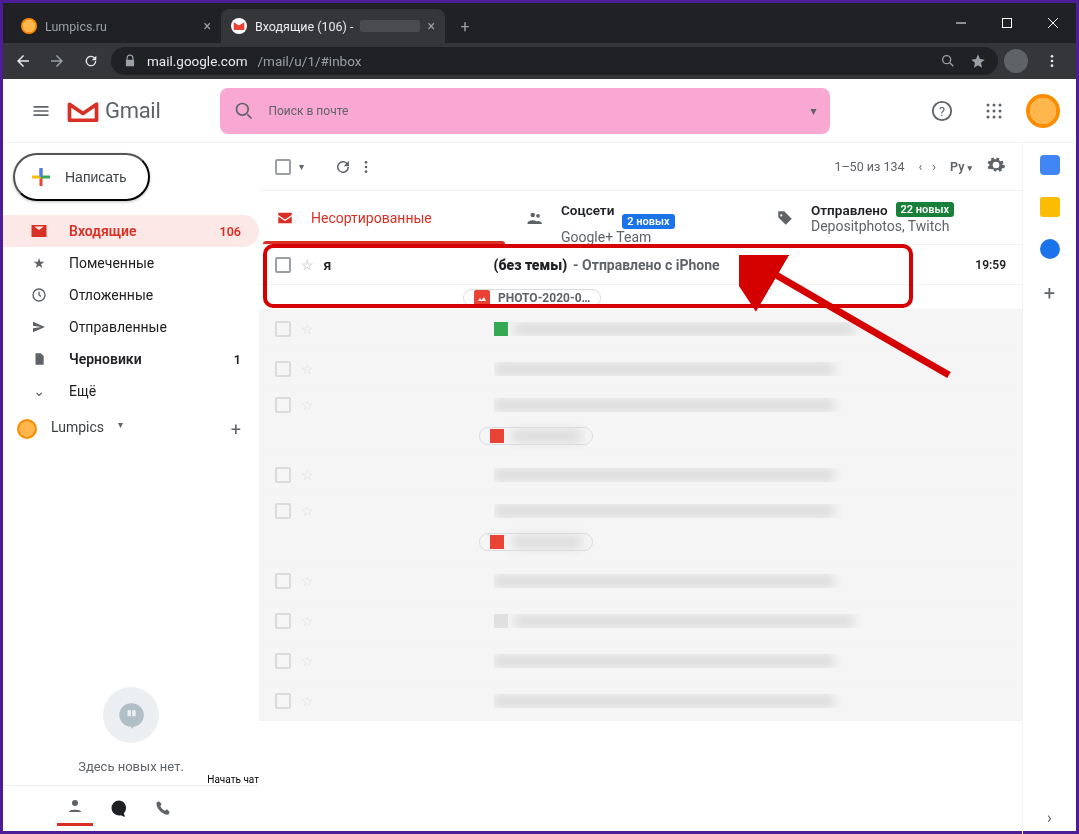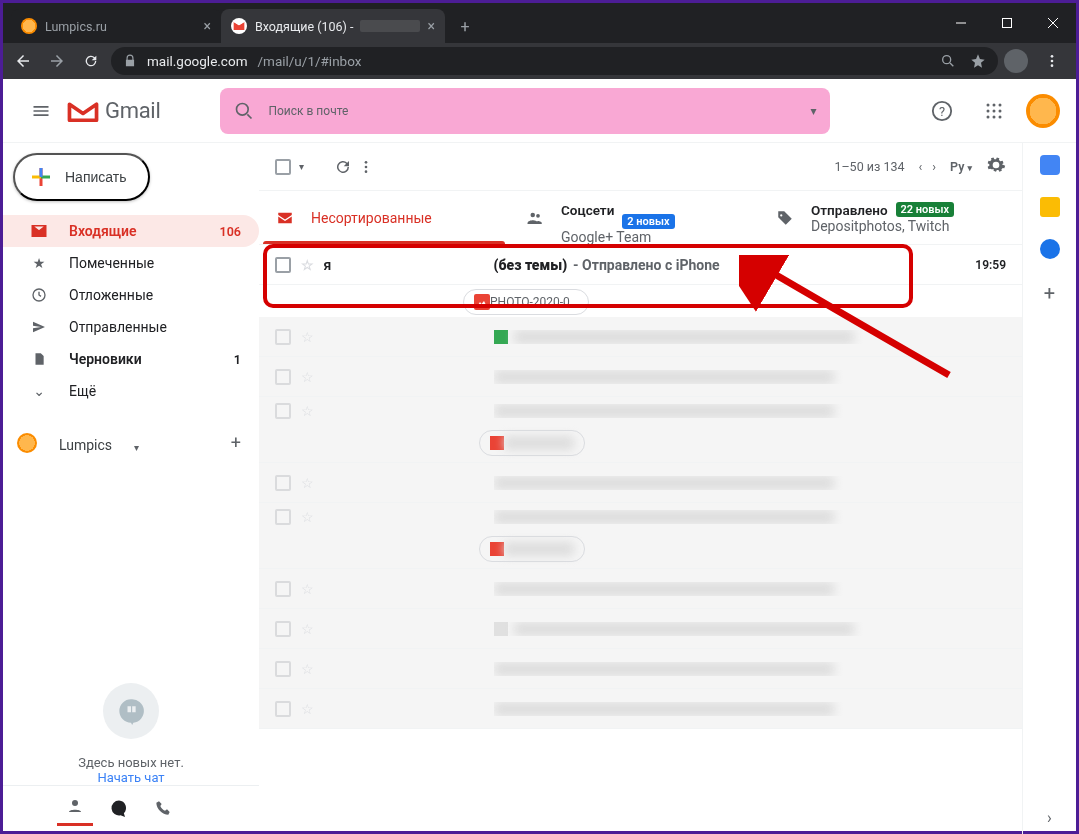--- a/index.html
+++ b/index.html
@@ -45,27 +45,27 @@
 .sidebar { width: 256px; padding-top: 10px; display: flex; flex-direction: column; }
 .compose { margin: 0 0 14px 10px; height: 48px; padding: 0 22px 0 14px; border-radius: 24px; background: #fff; box-shadow: 0 1px 3px rgba(0,0,0,0.25); display: inline-flex; align-items: center; gap: 12px; font-size: 14px; color: #3c4043; width: fit-content; }
 .compose-plus { width: 24px; height: 24px; position: relative; }
 .nav-list { list-style: none; }
 .nav-item { height: 32px; display: flex; align-items: center; padding: 0 18px 0 26px; font-size: 14px; color: #202124; border-top-right-radius: 16px; border-bottom-right-radius: 16px; gap: 20px; }
 .nav-item.selected { background: #fce8e6; color: #d93025; font-weight: 600; }
 .nav-item.bold { font-weight: 600; }
 .nav-icon { width: 20px; display: flex; justify-content: center; color: #5f6368; }
 .nav-item.selected .nav-icon { color: #d93025; }
 .nav-count { margin-left: auto; font-size: 12.5px; }
-.label-row { display: flex; align-items: flex-end; padding: 0 18px 0 14px; height: 34px; gap: 22px; font-size: 14px; color: #3c4043; margin-top: 12px; }
+.label-row { display: flex; align-items: flex-start; padding: 0 18px 0 14px; height: 34px; gap: 14px; font-size: 14px; color: #3c4043; margin-top: 12px; }
 .label-orb { width: 20px; height: 20px; border-radius: 50%; background: radial-gradient(circle,#ffb74d 55%,#fb8c00 56%); }
 .label-plus { margin-left: auto; color: #5f6368; font-size: 18px; }
 .hangouts { margin-top: auto; text-align: center; padding-bottom: 8px; }
 .ho-circle { width: 56px; height: 56px; border-radius: 50%; background: #eceff1; margin: 12px auto 16px; display: flex; align-items: center; justify-content: center; color: #b0bec5; }
 .ho-t1 { font-size: 13px; color: #5f6368; }
-.ho-t2 { font-size: 13px; color: #3b82f6; }
+.ho-t2 { font-size: 10px; color: #000000; text-align: right; }
 .ho-bar { border-top: 1px solid #eceff1; display: flex; height: 44px; align-items: center; padding-left: 54px; gap: 8px; }
 .ho-tab { width: 36px; height: 36px; display: flex; align-items: center; justify-content: center; color: #5f6368; }
 .ho-tab.active { border-bottom: 3px solid #d93025; }
 
 
 .main { flex: 1; display: flex; flex-direction: column; overflow: hidden; position: relative; }
 .toolbar { height: 48px; display: flex; align-items: center; padding: 0 16px; border-bottom: 1px solid #f1f3f4; font-size: 12.5px; color: #5f6368; }
 .chk-box { width: 16px; height: 16px; border: 2px solid #9aa0a6; border-radius: 2px; }
 .tb-left { display: flex; align-items: center; gap: 6px; }
 .tb-drop { margin-left: 2px; font-size: 10px; }
@@ -87,21 +87,21 @@
 
 .msg-list { flex: 1; overflow-y: auto; }
 .msg-row { min-height: 40px; display: flex; align-items: center; padding: 6px 16px; font-size: 14px; border-bottom: 1px solid #f1f3f4; color: #202124; gap: 10px; }
 .msg-row.unread { font-weight: 600; }
 .msg-row.read { background: #f5f5f5; color: #5f6368; }
 .star { color: #dadce0; }
 .sender { width: 160px; overflow: hidden; white-space: nowrap; }
 .subject { flex: 1; display: flex; align-items: center; gap: 6px; overflow: hidden; white-space: nowrap; }
 .subject .snip { font-weight: 700; color: #5f6368; }
 .time { width: 50px; text-align: right; font-size: 12px; }
-.attach-chip { height: 26px; border: 1px solid #dadce0; border-radius: 13px; padding: 0 10px; display: inline-flex; align-items: center; font-size: 12px; color: #5f6368; font-weight: 400; margin: 4px 0 2px 204px; }
+.attach-chip { height: 18px; border: 1px solid #dadce0; border-radius: 13px; padding: 0 10px; display: inline-flex; align-items: center; gap: 8px; font-size: 12px; color: #5f6368; font-weight: 700; margin: 4px 0 2px 204px; }
 .chip-ico { width: 16px; height: 16px; background: #ea4335; border-radius: 2px; display: flex; align-items: center; justify-content: center; }
 
 
 .highlight { position: absolute; border: 4px solid #d50000; border-radius: 10px; pointer-events: none; }
 .arrow-svg { position: absolute; pointer-events: none; }
 
 .blur { filter: blur(5px); background: #ddd; height: 14px; border-radius: 3px; }
 .blur.sm { width: 80px; }
 .blur.lg { width: 340px; }
 .blur.tm { width: 40px; }

